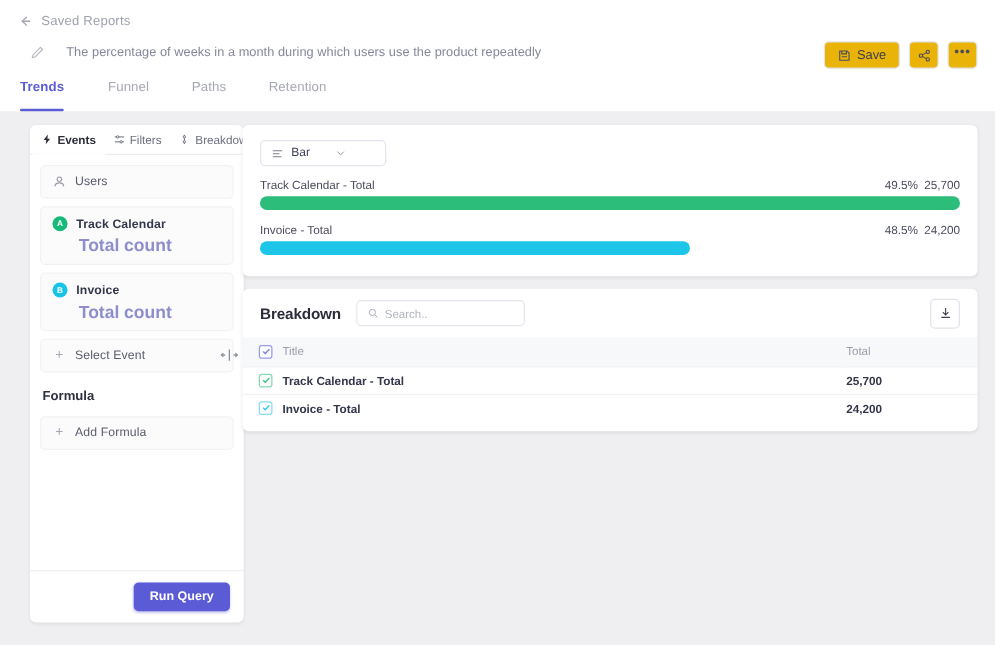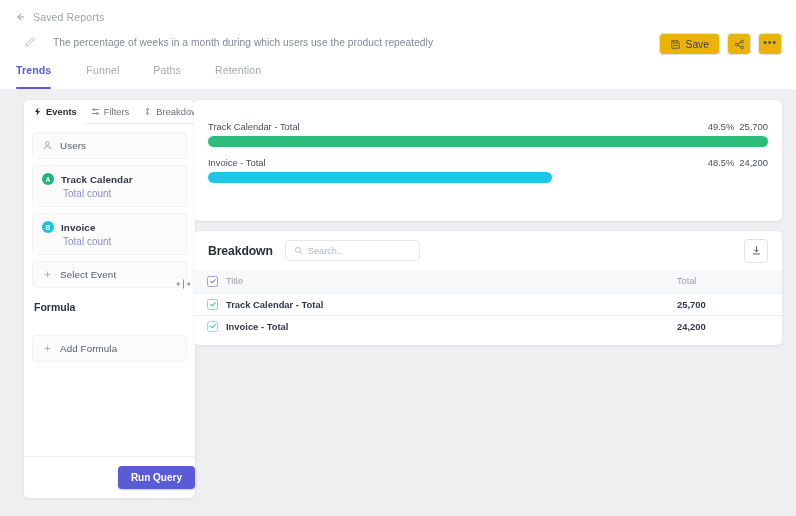--- a/index.html
+++ b/index.html
@@ -91,36 +91,36 @@
 
   .qbody { padding: 8px 8px 0 8px; flex: 1; overflow: hidden; }
 
   .ev-card {
     background: #fbfbfc; border: 1px solid #f1f2f5; border-radius: 4px;
     margin-bottom: 6px; padding: 7px 9px; cursor: pointer;
   }
   .ev-row { display: flex; align-items: center; gap: 7px; }
   .ev-name { font-size: 9.8px; color: #34364a; font-weight: bold; letter-spacing:.1px; }
   .ev-name.plain { font-weight: normal; color: #5a5c6d; }
-  .ev-sub { font-size: 10px; color: #8d8ecb; margin-left: 21px; margin-top: 3px; }
+  .ev-sub { font-size: 14px; color: #8d8ecb; margin-left: 21px; margin-top: 3px; font-weight: bold; }
   .badge {
     width: 12px; height: 12px; border-radius: 50%;
     display: flex; align-items: center; justify-content: center;
     font-size: 6.6px; color: #fff; font-weight: bold; flex: none;
   }
   .user-ic { width: 11px; height: 11px; color: #9a9cab; display: block; flex:none; }
   .plus { font-size: 11px; color: #a6a8b6; line-height: 1; width:11px; text-align:center; flex:none;}
 
   .formula-h {
     font-size: 10.5px; font-weight: bold; color: #2f3142;
-    margin: 13px 0 22px 2px;
+    margin: 13px 0 10px 2px;
   }
   .qfooter {
     height: 42px; border-top: 1px solid #edeef2;
-    display: flex; align-items: center; justify-content: flex-end; padding-right: 0;
+    display: flex; align-items: center; justify-content: flex-end; padding-right: 11px;
   }
   .run-btn {
     background: #5b5bd6; color: #fff; font-size: 10px; font-weight: bold;
     border: none; border-radius: 4px; padding: 6px 13px; cursor: pointer;
     box-shadow: 0 1px 2px rgba(91,91,214,.35);
   }
 
   
   .resizer {
     position: absolute; left: 176px; top: 276px; width: 15px; height: 15px;
@@ -345,20 +345,31 @@
       <path d="M5.5 8 H1.5"></path>
         <path d="M3.6 6 L1.5 8 L3.6 10"></path>
       <path d="M14.5 8 H18.5"></path>
         <path d="M16.4 6 L18.5 8 L16.4 10"></path>
     </svg>
   </div>
 
   <div class="card chart-card">
     <div class="chart-top">
 
+      <div class="select-pill pill-type">
+        <svg class="lead" viewBox="0 0 16 16" fill="none" stroke="currentColor" stroke-width="1.5">
+          <path d="M2 4.2 H14"></path>
+            <path d="M2 8 H10.5"></path>
+            <path d="M2 11.8 H13"></path>
+        </svg>
+        <span class="lbl">Bar</span>
+        <svg class="chev" viewBox="0 0 16 16" fill="none" stroke="currentColor" stroke-width="1.4">
+            <path d="M3.5 6 L8 10.5 L12.5 6"></path>
+          </svg>
+      </div>
     </div>
 
     <div class="bars">
       <div class="bar-group">
         <div class="bar-label-row">
           <span class="bar-name">Track Calendar - Total</span>
           <span class="bar-vals">
             <span class="pct">49.5%</span><span>25,700</span>
           </span>
         </div>

